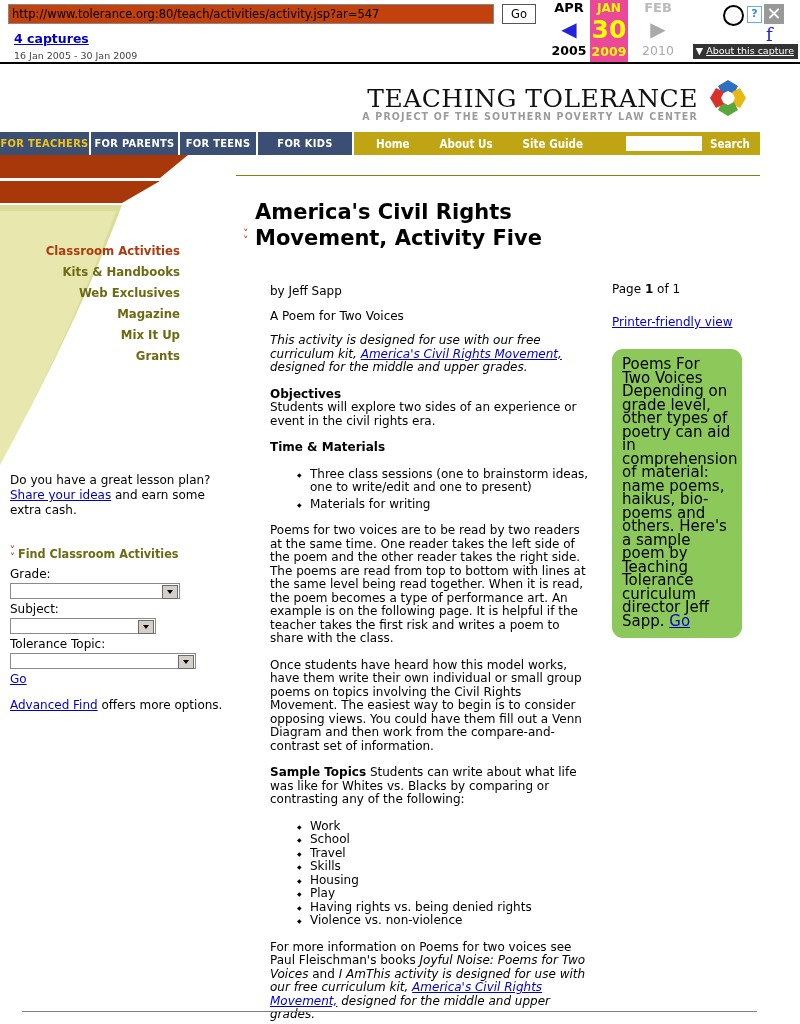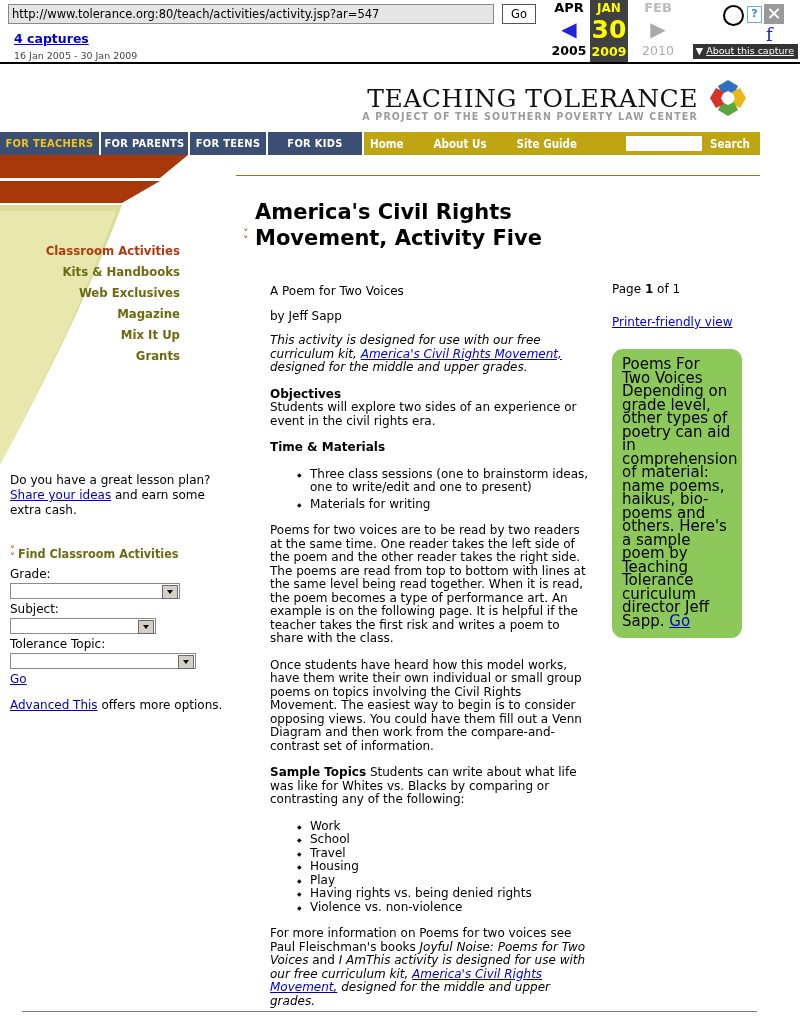--- a/index.html
+++ b/index.html
@@ -14,21 +14,21 @@
   .wb-toolbar {
     position: absolute; left: 0; top: 0; width: 800px; height: 64px;
     background: #ffffff;
     border-bottom: 2px solid #000;
     box-sizing: border-box;
   }
   .wb-url-row { position: absolute; left: 8px; top: 4px; display: flex; align-items: center; }
   .wb-url-input {
     width: 478px; height: 16px; font-size: 11.5px; padding: 1px 3px;
     font-family: "DejaVu Sans", "Liberation Sans", sans-serif;
-    border: 1px solid #888; background: #e5e5e5; color: #000;
+    border: 1px solid #888; background: #c2410c; color: #000;
     box-sizing: content-box;
   }
   .wb-go {
     margin-left: 8px; height: 20px; min-width: 34px; font-size: 11.5px;
     background: #fff; border: 1px solid #555; color: #000; cursor: pointer;
     font-family: "DejaVu Sans", "Liberation Sans", sans-serif;
     padding: 0 5px;
   }
   .wb-captures {
     position: absolute; left: 14px; top: 31px;
@@ -41,21 +41,21 @@
   }
   
   .wb-dates { position: absolute; left: 548px; top: 0; width: 170px; height: 62px; }
   .wb-col { position: absolute; top: 0; height: 62px; }
   .wb-col .mon { font-size: 13px; font-weight: bold; text-align: center; line-height: 16px; }
   .wb-col .mid { text-align: center; line-height: 26px; }
   .wb-col .yr  { font-size: 12.5px; font-weight: bold; text-align: center; line-height: 18px; }
 
   .col-prev { left: 0px;  width: 42px; color: #000; }
   .col-prev .arrow { color: #2222dd; font-size: 20px; }
-  .col-cur  { left: 42px; width: 38px; background: #404040; }
+  .col-cur  { left: 42px; width: 38px; background: #ec4899; }
   .col-cur .mon { color: #ffff00; font-size: 12px; }
   .col-cur .day { color: #ffff00; font-size: 25px; font-weight: bold; line-height: 27px; }
   .col-cur .yr  { color: #ffff00; }
   .col-next { left: 80px; width: 60px; color: #bbbbbb; }
   .col-next .arrow { color: #aaaaaa; font-size: 20px; }
   .col-next .yr { color: #aaaaaa; font-weight: normal; font-size: 12.5px; }
 
   .wb-icons { position: absolute; left: 718px; top: 2px; width: 80px; height: 48px; }
   .wb-circle {
     position: absolute; left: 5px; top: 3px; width: 17px; height: 17px;
@@ -107,21 +107,21 @@
   .nav-tab {
     background: #3a4f73; color: #ffffff;
     font-family: "DejaVu Sans Condensed", "DejaVu Sans", sans-serif;
     font-weight: bold; font-size: 11px; letter-spacing: 0.3px;
     display: flex; align-items: center; justify-content: center;
     border-right: 2px solid #ffffff; cursor: pointer; box-sizing: border-box;
   }
   .nav-tab.active { color: #f0c419; }
   .nav-right {
     background: #bfa513; flex: 1; display: flex; align-items: center;
-    height: 23px; padding-left: 6px;
+    height: 23px; padding-left: 22px;
   }
   .nav-link {
     color: #fff; font-family: "DejaVu Sans Condensed", "DejaVu Sans", sans-serif;
     font-weight: bold; font-size: 11.5px; margin-right: 30px; cursor: pointer;
   }
   .nav-search-box {
     width: 74px; height: 13px; border: 1px solid #fff; background: #fff;
     margin-left: auto; margin-right: 8px;
   }
   .nav-search-label {
@@ -272,21 +272,21 @@
       <path d="M22 4 L32 10 L28 18 L22 15 L16 18 L12 10 Z" fill="#2f6fc0"></path>
       <path d="M40 22 L34 32 L26 28 L29 22 L26 16 L34 12 Z" fill="#e8b817"></path>
       <path d="M22 40 L12 34 L16 26 L22 29 L28 26 L32 34 Z" fill="#5aa63c"></path>
       <path d="M4 22 L10 12 L18 16 L15 22 L18 28 L10 32 Z" fill="#d8332b"></path>
       <circle cx="22" cy="22" r="3.4" fill="#ffffff"></circle>
     </svg>
   </div>
 
   <div class="navbar">
     <div class="nav-left">
-        <div class="nav-tab active" style="width: 101px;">FOR TEACHERS</div>
+        <div class="nav-tab active" style="width: 91px;">FOR TEACHERS</div>
         <div class="nav-tab" style="width: 89px;">FOR PARENTS</div>
         <div class="nav-tab" style="width: 78px;">FOR TEENS</div>
         <div class="nav-tab" style="width: 96px;">FOR KIDS</div>
       </div>
     <div class="nav-right">
       <span class="nav-link">Home</span>
       <span class="nav-link">About Us</span>
       <span class="nav-link">Site Guide</span>
       <span class="nav-search-box"></span>
       <span class="nav-search-label">Search</span>
@@ -344,52 +344,53 @@
     <div class="ff-label">Tolerance Topic:</div>
     <div class="ff-select" style="width:186px">
       <span class="ff-arrow">
           <i></i>
         </span>
     </div>
     <div class="ff-go">Go</div>
   </div>
 
   <div class="ff-adv">
-    <a href="#">Advanced This</a><span> offers more options.</span>
+    <a href="#">Advanced Find</a><span> offers more options.</span>
   </div>
 </div>
 
 <div class="main">
   <span class="title-chev chev-stack">
     <span class="chev-sm">˅</span>
       <span class="chev-sm">˅</span>
   </span>
   <h1 class="page-title">America's Civil Rights Movement, Activity Five</h1>
 
   <div class="body-col">
+    <p class="tight">by Jeff Sapp</p>
     <p class="tight">A Poem for Two Voices</p>
-    <p class="tight">by Jeff Sapp</p>
     <p class="it"><span>This activity is designed for use with our free curriculum kit, </span><a href="#">America's Civil Rights Movement,</a><span> designed for the middle and upper grades.</span></p>
 
     <p><b>Objectives</b><br><span>Students will explore two sides of an experience or event in the civil rights era.</span></p>
 
     <p><b>Time &amp; Materials</b></p>
     <ul>
       <li>Three class sessions (one to brainstorm ideas, one to write/edit and one to present)</li>
       <li>Materials for writing</li>
     </ul>
 
     <p>Poems for two voices are to be read by two readers at the same time. One reader takes the left side of the poem and the other reader takes the right side. The poems are read from top to bottom with lines at the same level being read together. When it is read, the poem becomes a type of performance art. An example is on the following page. It is helpful if the teacher takes the first risk and writes a poem to share with the class.</p>
     <p>Once students have heard how this model works, have them write their own individual or small group poems on topics involving the Civil Rights Movement. The easiest way to begin is to consider opposing views. You could have them fill out a Venn Diagram and then work from the compare-and-contrast set of information.</p>
 
     <p><b>Sample Topics</b><span> Students can write about what life was like for Whites vs. Blacks by comparing or contrasting any of the following:</span></p>
     <ul class="compact">
         <li>Work</li>
         <li>School</li>
         <li>Travel</li>
+        <li>Skills</li>
         <li>Housing</li>
         <li>Play</li>
         <li>Having rights vs. being denied rights</li>
         <li>Violence vs. non-violence</li>
       </ul>
 
     <p class="it"><span style="font-style:normal">For more information on Poems for two voices see Paul Fleischman's books </span><span>Joyful Noise: Poems for Two Voices</span><span style="font-style:normal"> and </span><span>I AmThis activity is designed for use with our free curriculum kit, </span><a href="#">America's Civil Rights Movement,</a><span> designed for the middle and upper grades.</span></p>
 
   </div>
 </div>

